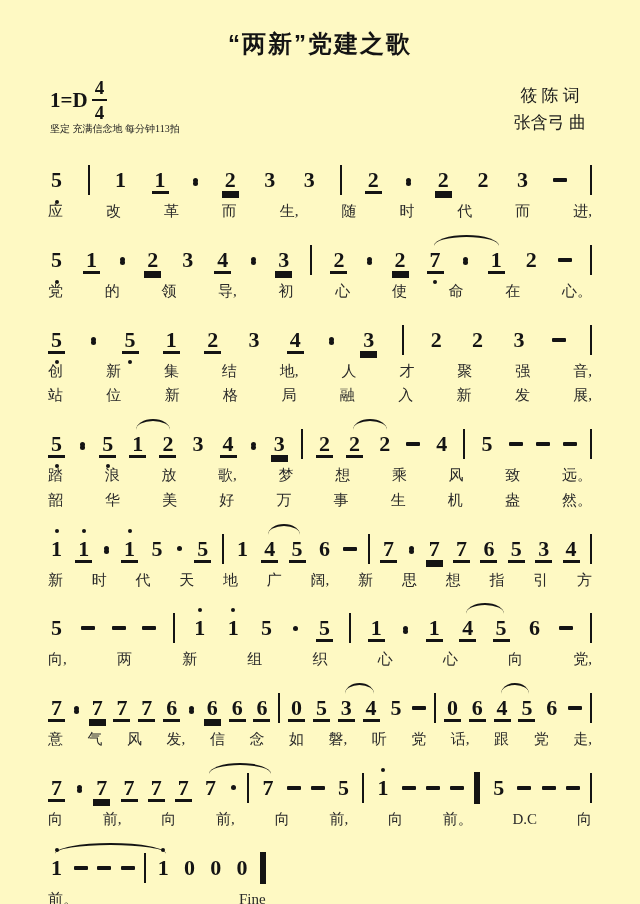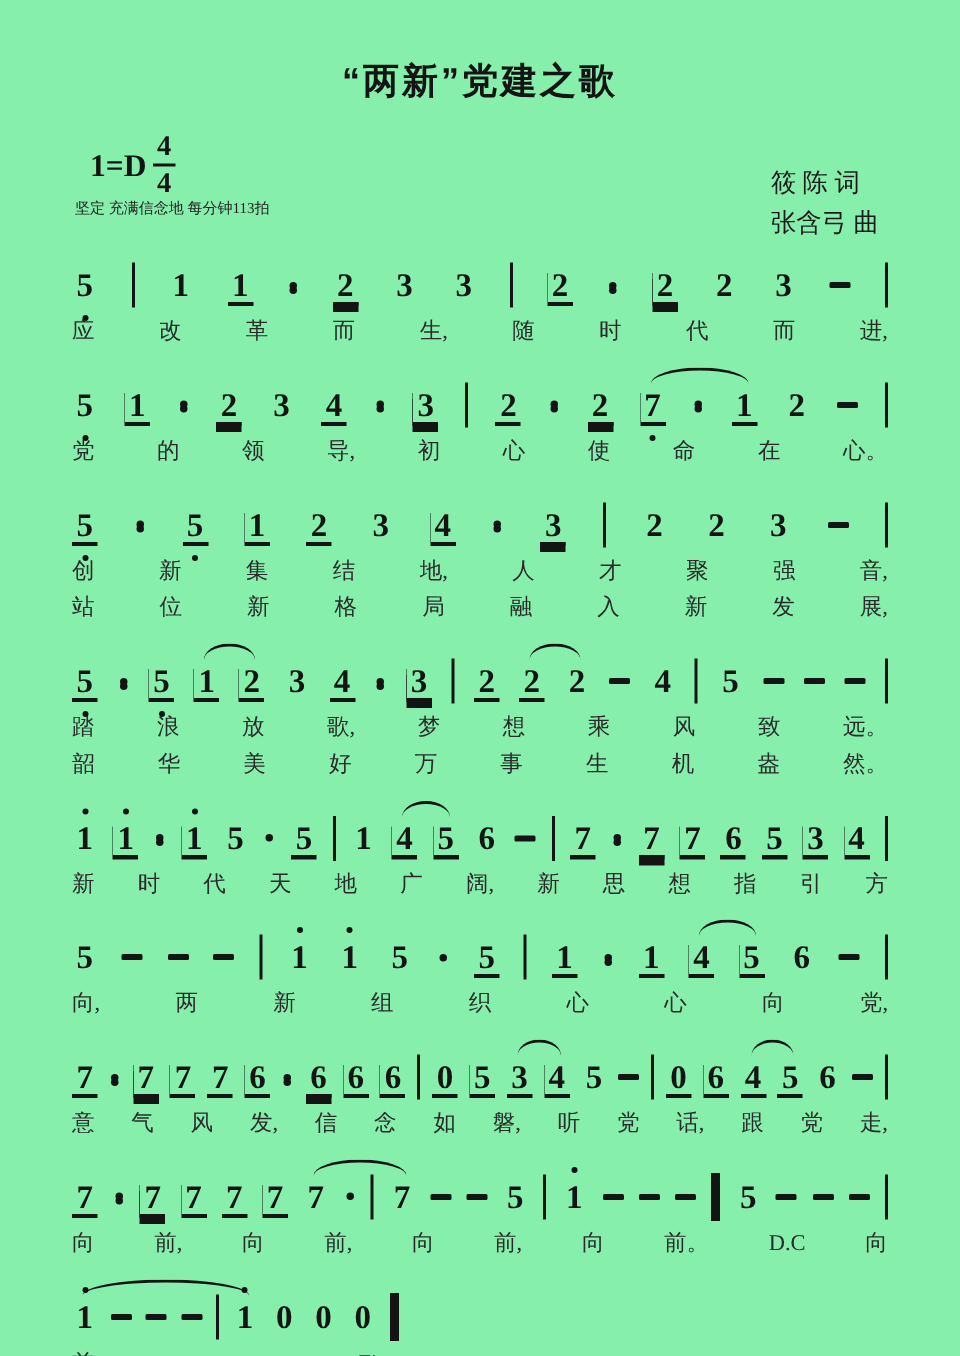--- a/index.html
+++ b/index.html
@@ -1,32 +1,32 @@
 <!DOCTYPE html>
 <html><head>
 <meta charset="utf-8">
 <style>
   html,body{margin:0;padding:0;background:#e8e8e8;}
   .page{
-    width:640px;height:904px;margin:0 auto;background:#86efac;color:#141414;
+    width:640px;height:904px;margin:0 auto;background:#fef9c3;color:#141414;
     font-family:"Liberation Serif","DejaVu Serif",serif;
-    position:relative;overflow:hidden;box-sizing:border-box;padding:24px 48px 0 48px;
+    position:relative;overflow:hidden;box-sizing:border-box;padding:14px 48px 0 48px;
   }
   
   .title{
     text-align:center;font-size:24px;font-weight:bold;letter-spacing:2px;
     margin-top:14px;font-family:"Liberation Sans","DejaVu Sans",sans-serif;
   }
   .head-meta{position:relative;height:78px;margin-top:16px;}
-  .keyrow{position:absolute;left:12px;top:2px;display:flex;align-items:center;gap:4px;
+  .keyrow{position:absolute;left:2px;top:2px;display:flex;align-items:center;gap:4px;
           font-size:21px;font-weight:bold;}
   .frac{display:inline-flex;flex-direction:column;align-items:center;line-height:1;font-size:19px;}
   .frac .num{border-bottom:2px solid #141414;padding:0 3px 2px;margin-bottom:2px;}
   .tempo{position:absolute;left:2px;top:46px;font-size:10px;color:#222;}
-  .credits{position:absolute;right:6px;top:6px;text-align:left;font-size:17px;line-height:1.6;color:#1a1a1a;margin-top:16px;}
+  .credits{position:absolute;right:6px;top:6px;text-align:center;font-size:17px;line-height:1.6;color:#1a1a1a;}
   
   .score{margin-top:10px;}
   .score-line{margin-bottom:23px;}
   .score-line.short{width:40%;}
   .note-row{
     position:relative;display:flex;justify-content:space-between;align-items:center;
     height:32px;font-size:22px;font-weight:bold;
   }
   .tok{position:relative;display:flex;align-items:center;justify-content:center;height:32px;min-width:8px;}
   .tok .g{display:inline-block;line-height:1;padding:0 3px;}

